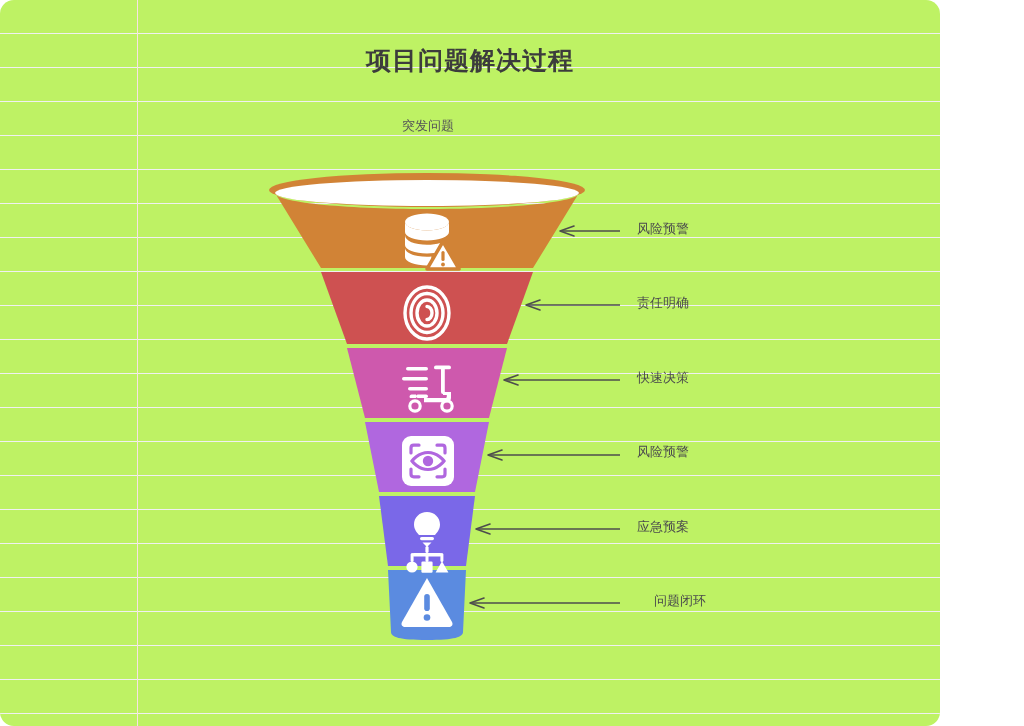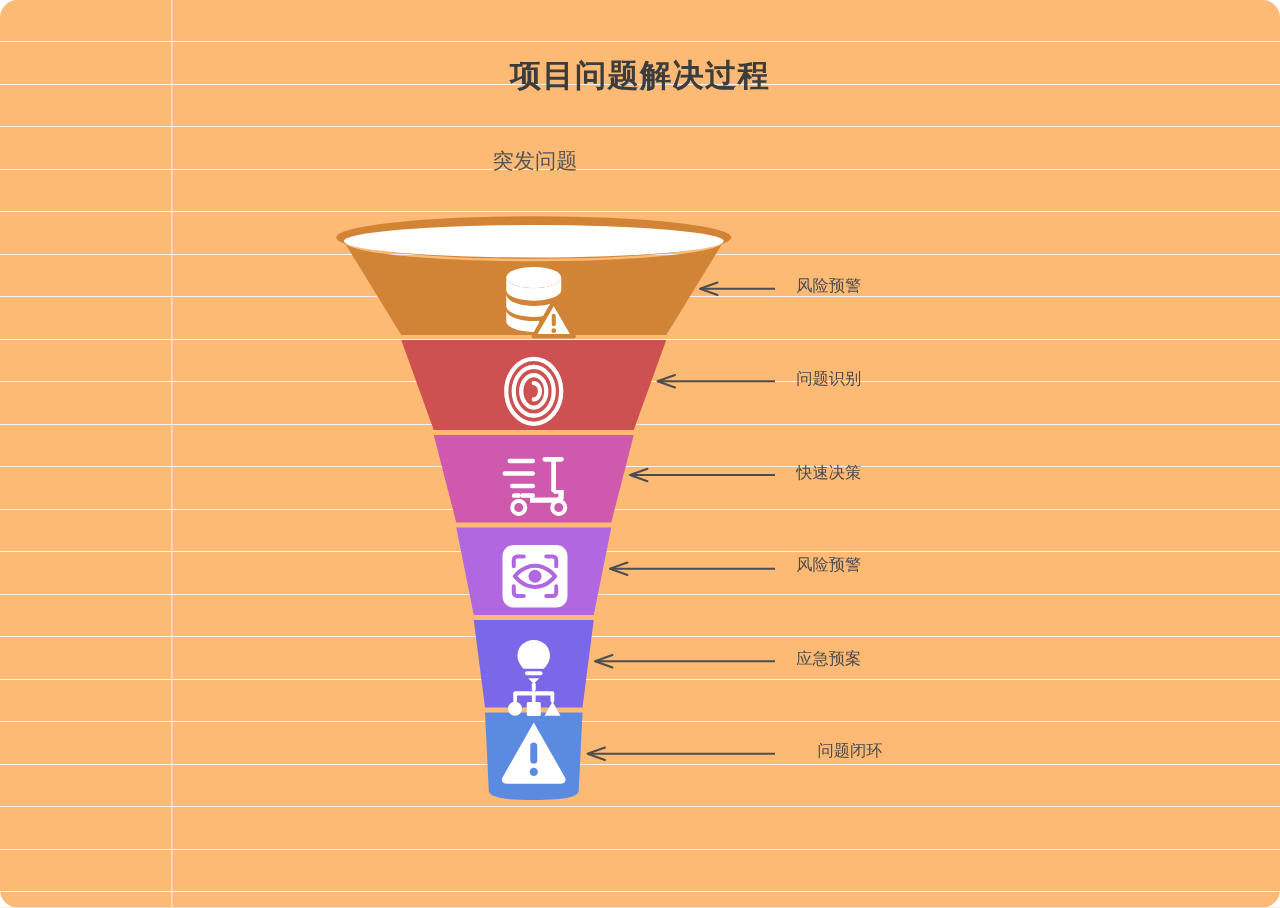--- a/index.html
+++ b/index.html
@@ -8,23 +8,23 @@
     background: #ffffff;
   }
   body {
     width: 1024px;
     height: 726px;
     font-family: "Liberation Sans", "DejaVu Sans", sans-serif;
     overflow: hidden;
   }
   #page {
     position: relative;
-    width: 1024px;
+    width: 940px;
     height: 726px;
-    background: #fdba74;
+    background: #bef264;
     overflow: hidden;
     border-radius: 14px;
   }
   
   #paper-rules {
     position: absolute;
     inset: 0;
     background-image:
       repeating-linear-gradient(
         to bottom,
@@ -52,21 +52,21 @@
     text-align: center;
     font-size: 25px;
     font-weight: bold;
     color: #3c3c3c;
     letter-spacing: 1px;
   }
   .cap-label {
     position: absolute;
     width: 300px;
     text-align: center;
-    font-size: 17px;
+    font-size: 13px;
     color: #555558;
   }
   #top-label {
     left: 278px;
     top: 117px;
   }
   #bottom-label {
     left: 278px;
     top: 677px;
   }
@@ -207,19 +207,19 @@
 
       <g transform="translate(400,576)">
         <path d="M27,2 L52,46 C53.4,48.6 51.8,51 49,51 L5,51 C2.2,51 0.6,48.6 2,46 Z" fill="#ffffff"></path>
         <rect x="24.2" y="18" width="5.6" height="17" rx="2.8" fill="#5b8be0"></rect>
         <circle cx="27" cy="41.5" r="3.3" fill="#5b8be0"></circle>
       </g>
     </g>
   </svg>
 
   <div class="stage-label" style="left:637px; top:220px;">风险预警</div>
-  <div class="stage-label" style="left:637px; top:294px;">问题识别</div>
+  <div class="stage-label" style="left:637px; top:294px;">责任明确</div>
   <div class="stage-label" style="left:637px; top:369px;text-align:center;">快速决策</div>
   <div class="stage-label" style="left:637px; top:443px;">风险预警</div>
   <div class="stage-label" style="left:637px; top:518px;">应急预案</div>
   <div class="stage-label" style="left:637px; top:592px;margin-left:17px;">问题闭环</div>
 
 </div>
 
 </body></html>

